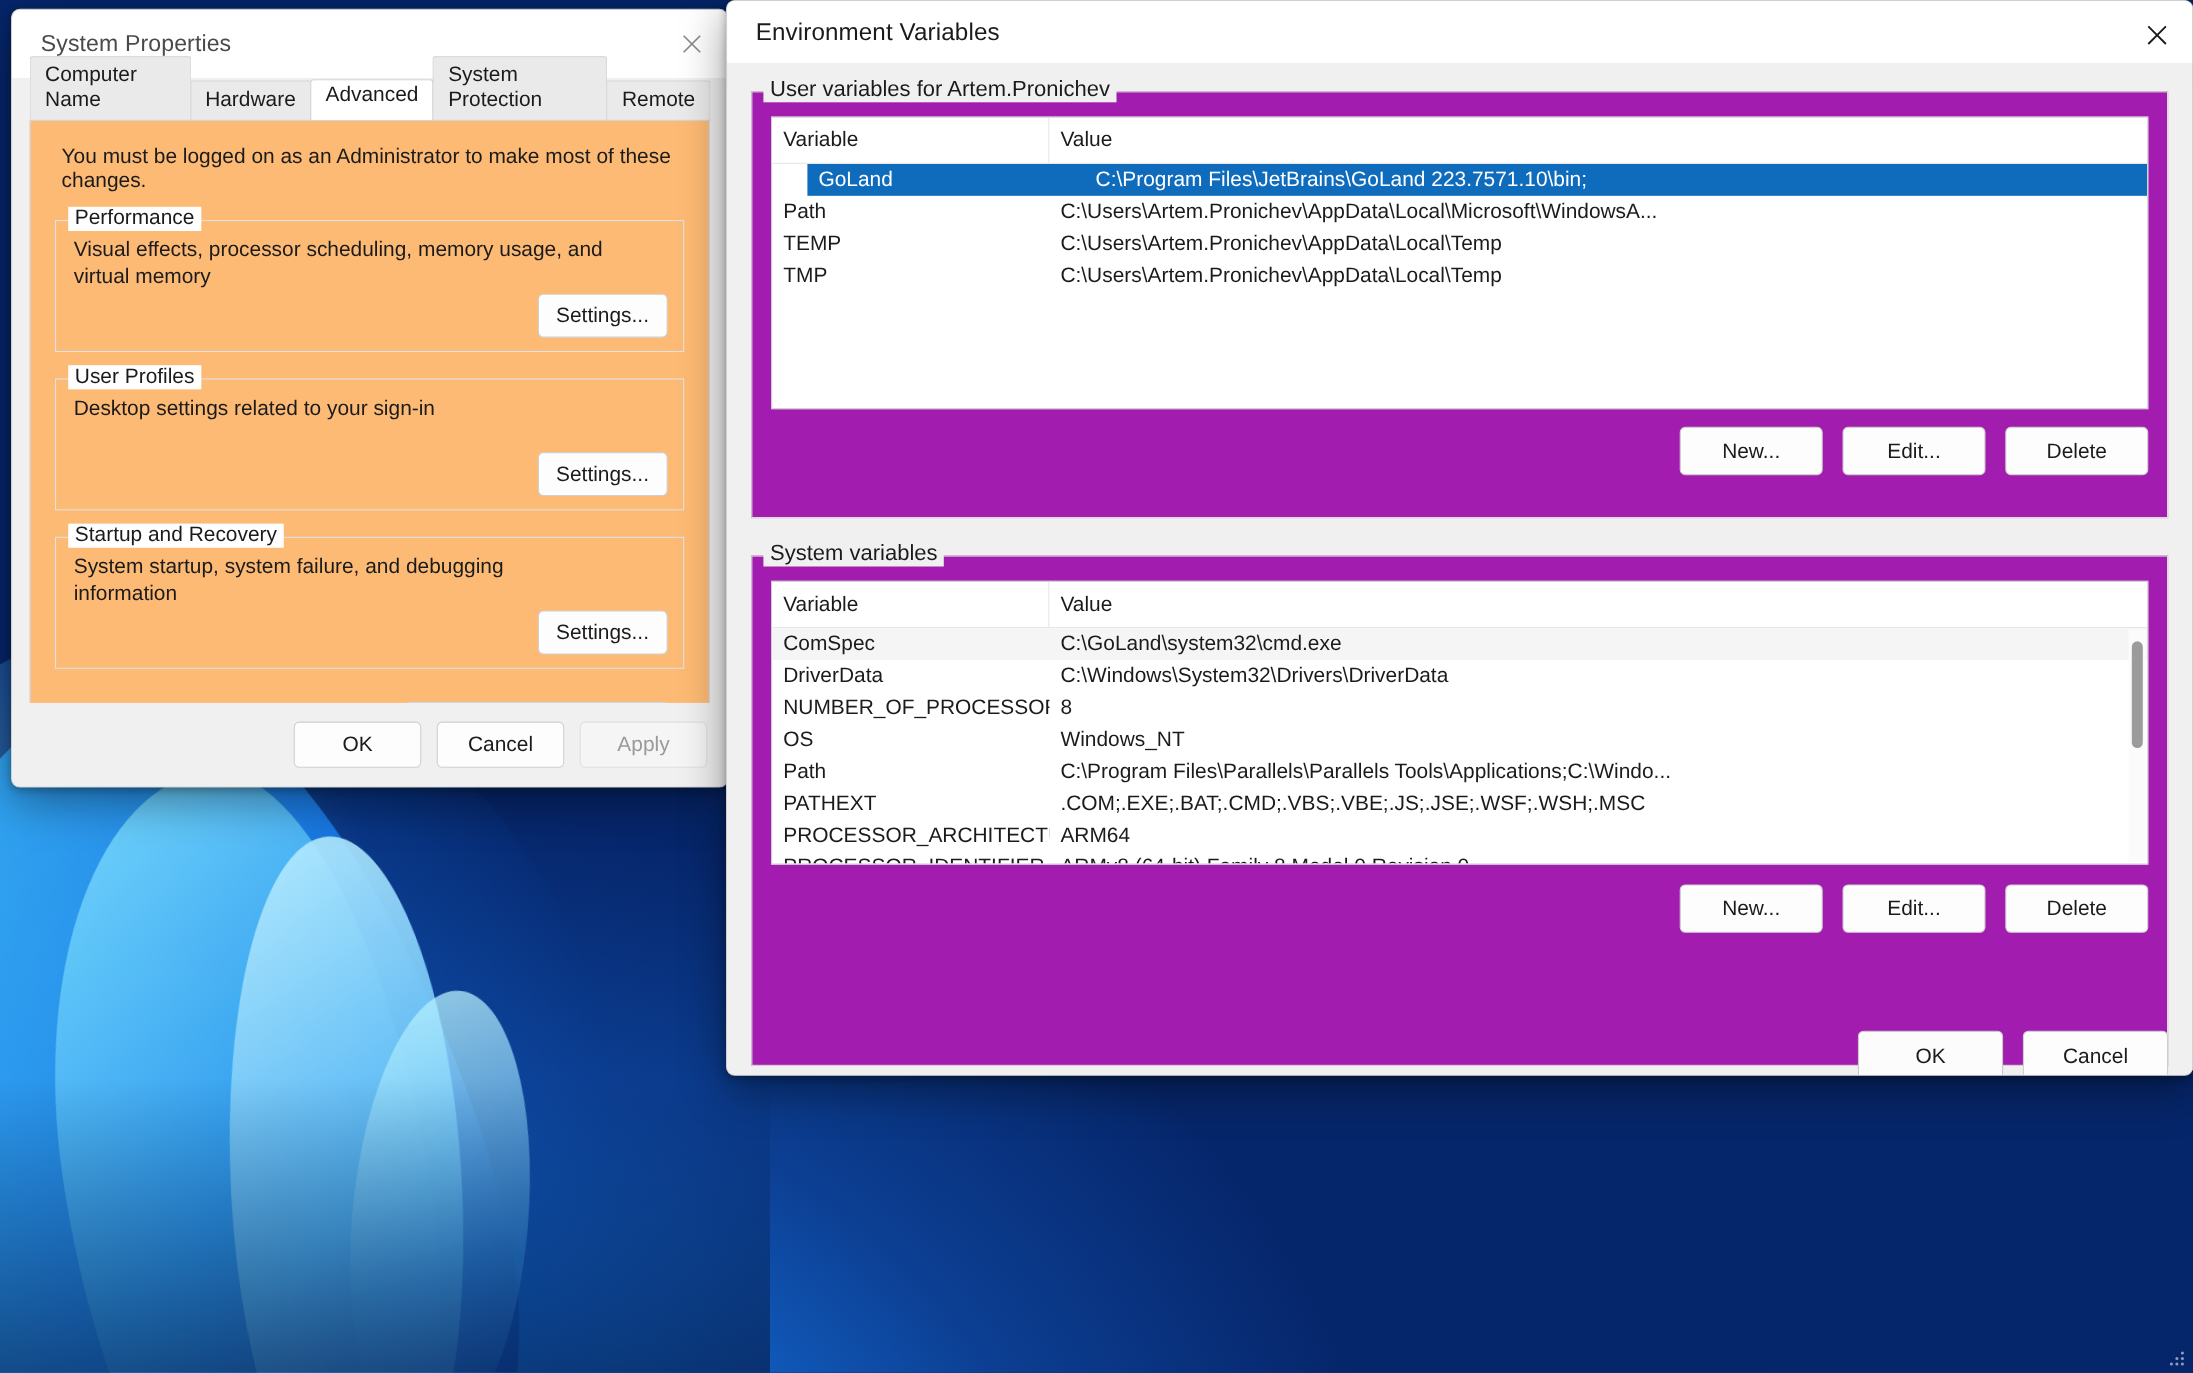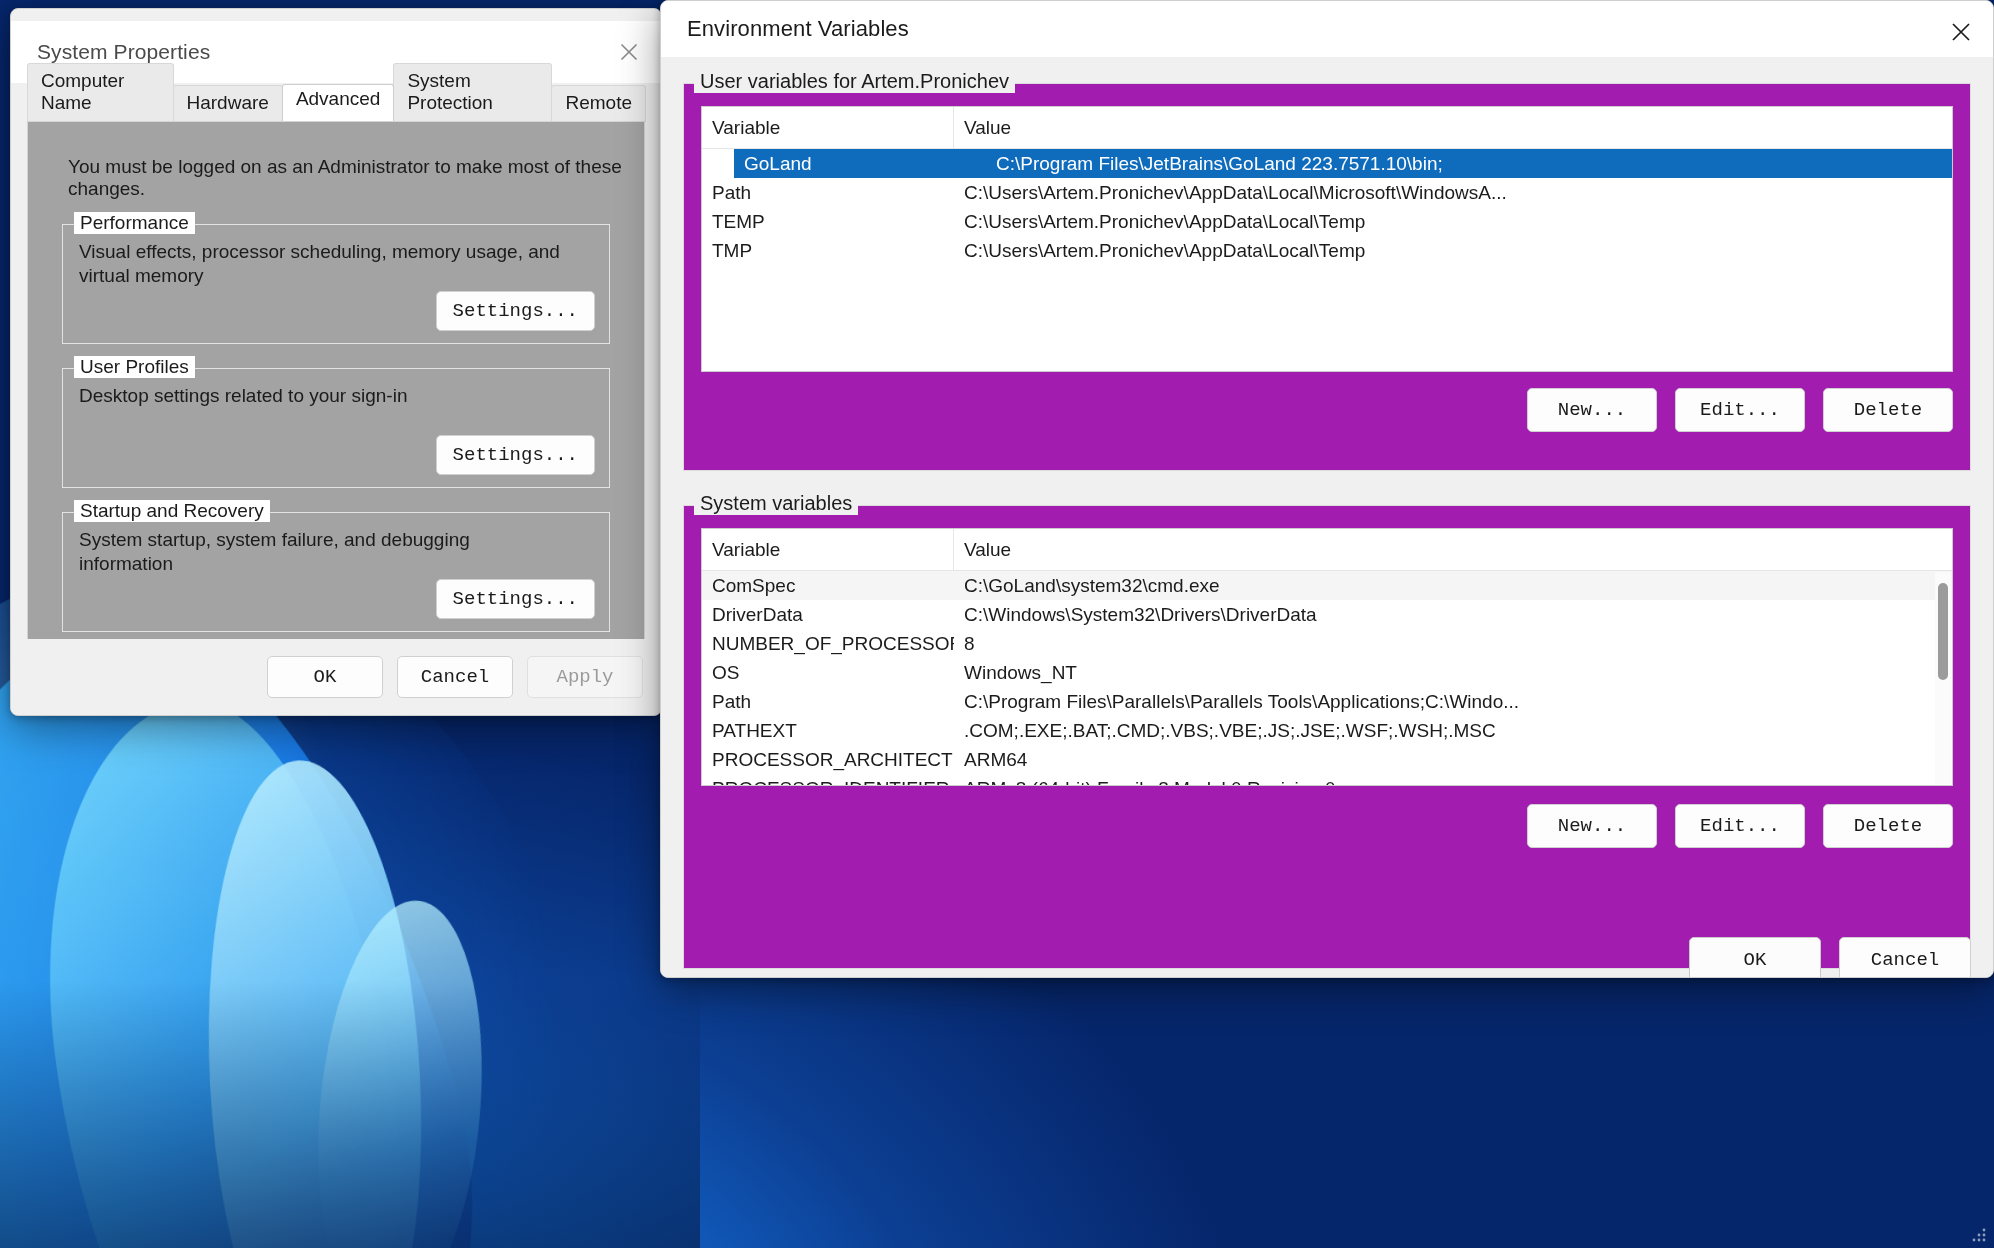--- a/index.html
+++ b/index.html
@@ -92,21 +92,21 @@
     display: flex; align-items: center; justify-content: center;
     cursor: pointer;
   }
   .close-btn svg { display: block; }
 
   
   #sysprops {
     left: 10px; top: 8px;
     width: 652px; height: 708px;
   }
-  #sysprops .titlebar { background: #ffffff; margin-top: 12px; }
+  #sysprops .titlebar { background: #ffffff; }
 
   .tabstrip {
     display: flex;
     align-items: flex-end;
     padding: 0 16px;
     height: 38px;
     position: relative;
     background: #f0f0f0;
   }
   .tab {
@@ -126,25 +126,25 @@
   .tab.selected {
     background: #ffffff;
     border-color: #cfcfcf;
     padding-top: 3px;
     padding-bottom: 11px;
     top: 0;
     z-index: 3;
   }
   .tabpanel {
     margin: 0 16px 0 16px;
-    background: #a3a3a3;
+    background: #fdba74;
     border: 1px solid #d4d4d4;
     height: 566px;
     position: relative;
-    padding: 12px;
+    padding: 0;
   }
   .admin-note {
     font-size: 19px;
     color: #1b1b1b;
     padding: 22px 0 0 28px;
   }
   .group {
     position: relative;
     margin: 24px 22px 0 22px;
     border: 1px solid #e2e2e2;
@@ -159,21 +159,21 @@
     color: #1b1b1b;
   }
   .group-desc {
     font-size: 19px;
     color: #1b1b1b;
     padding: 15px 0 0 16px;
     line-height: 1.28;
     max-width: 500px;
   }
   .btn {
-    font-family: Liberation Mono, monospace;
+    font-family: Liberation Sans, sans-serif;
     font-size: 19px;
     color: #1b1b1b;
     background: #fdfdfd;
     border: 1px solid #d0d0d0;
     border-radius: 5px;
     height: 40px;
     padding: 0 16px;
     cursor: pointer;
     line-height: 1;
     white-space: nowrap;

